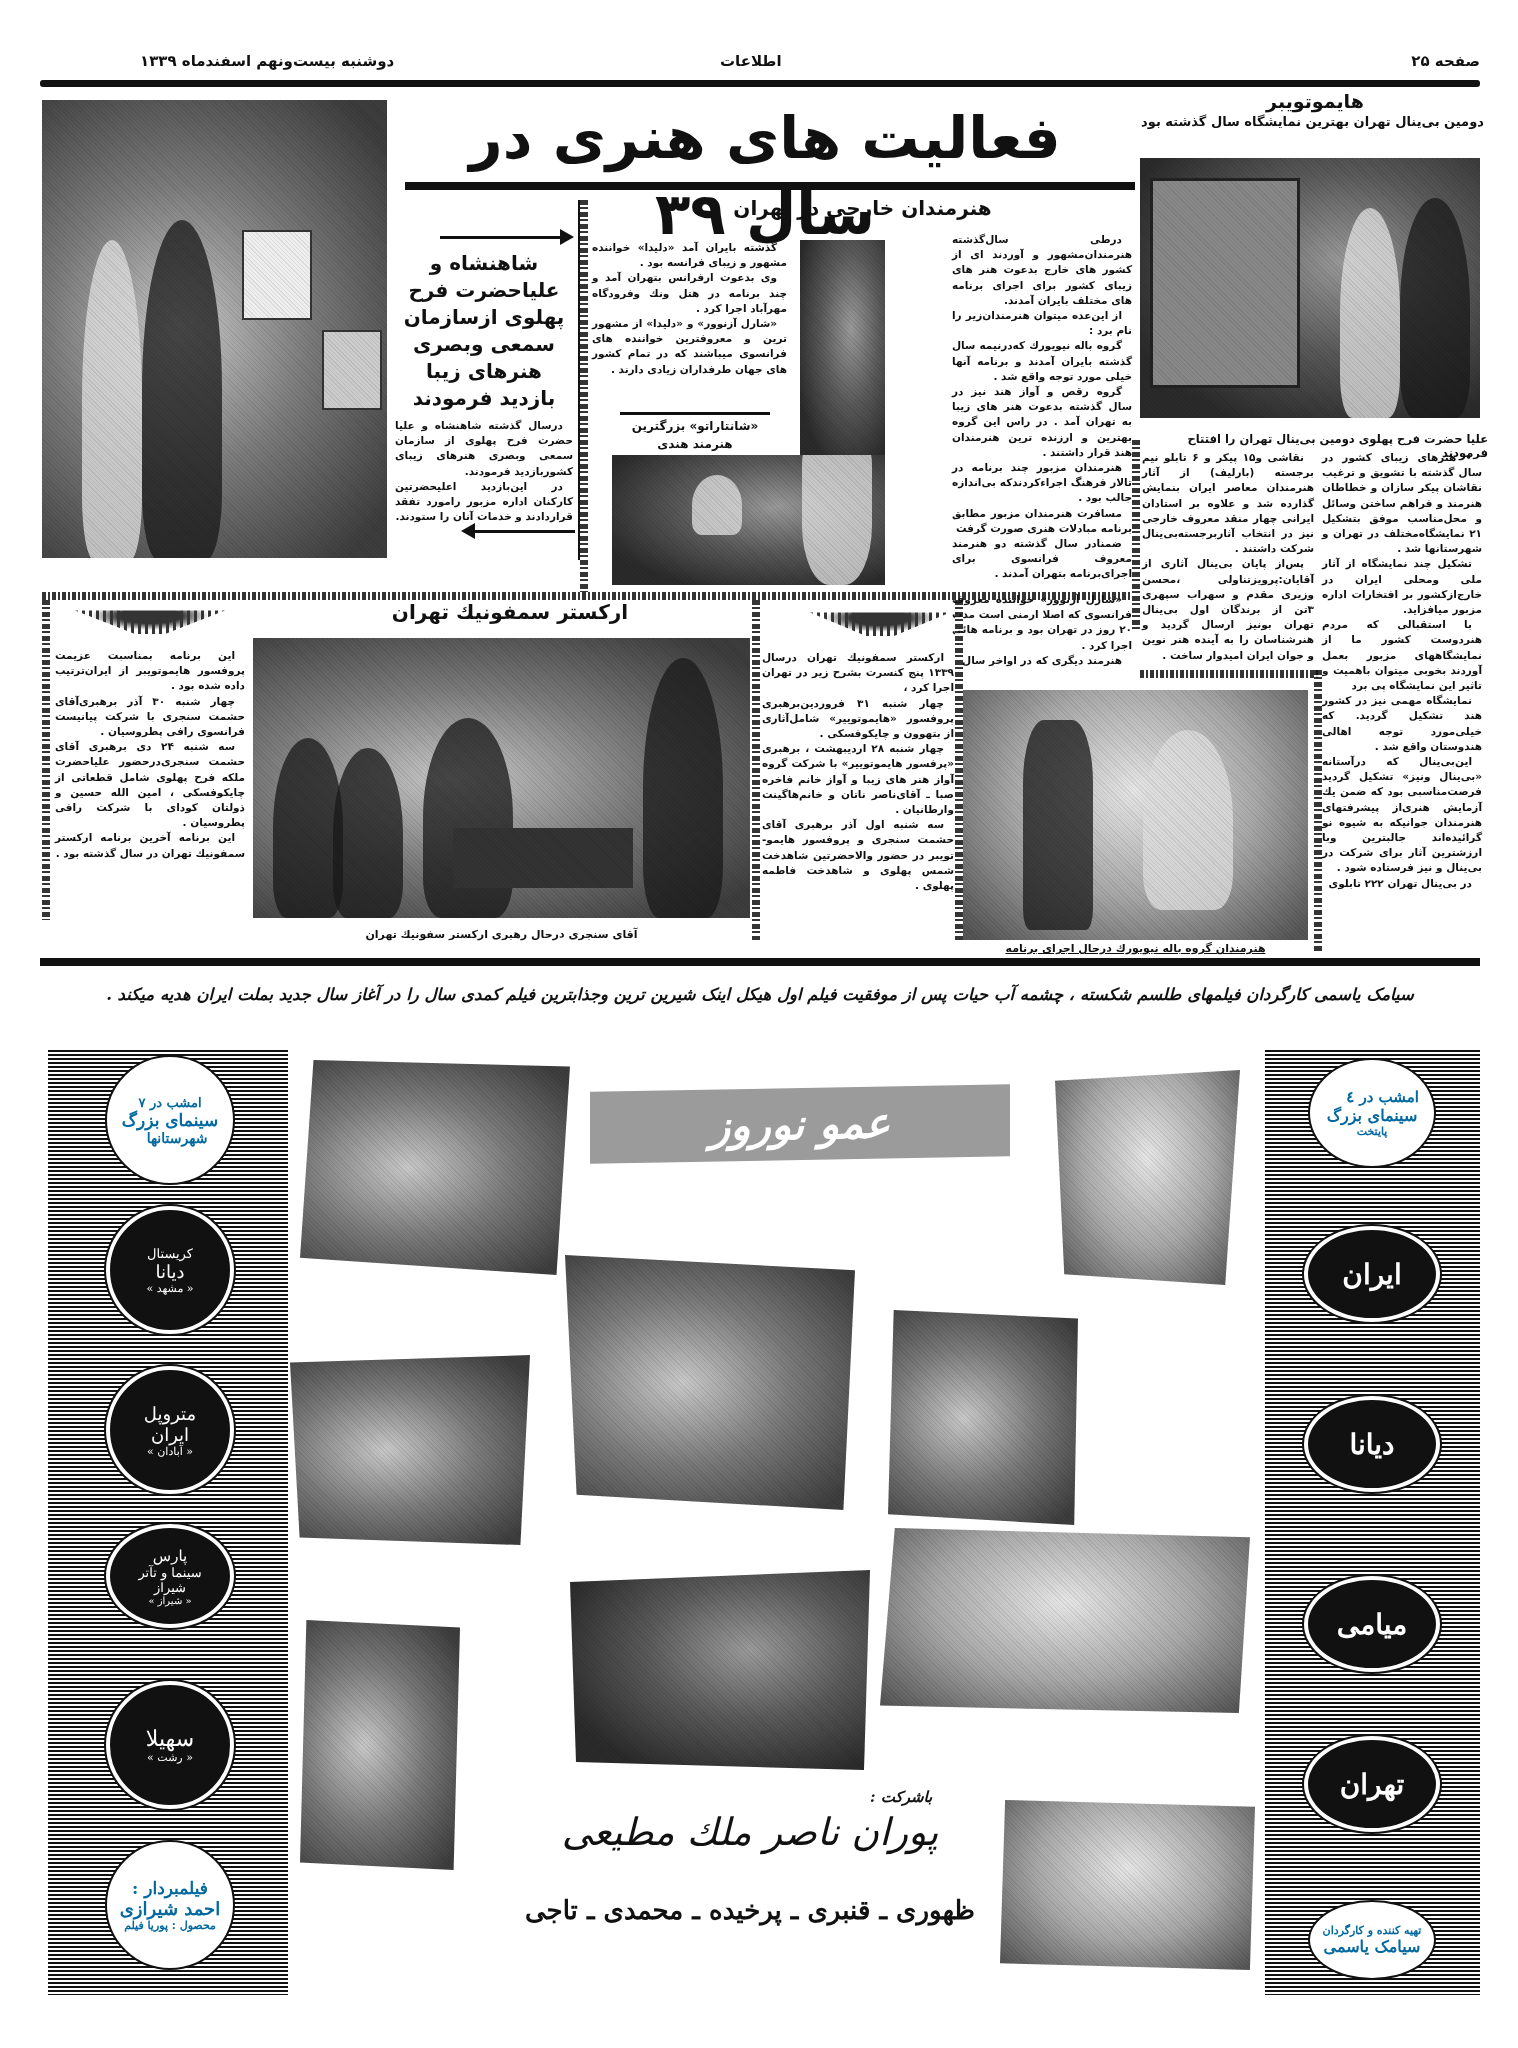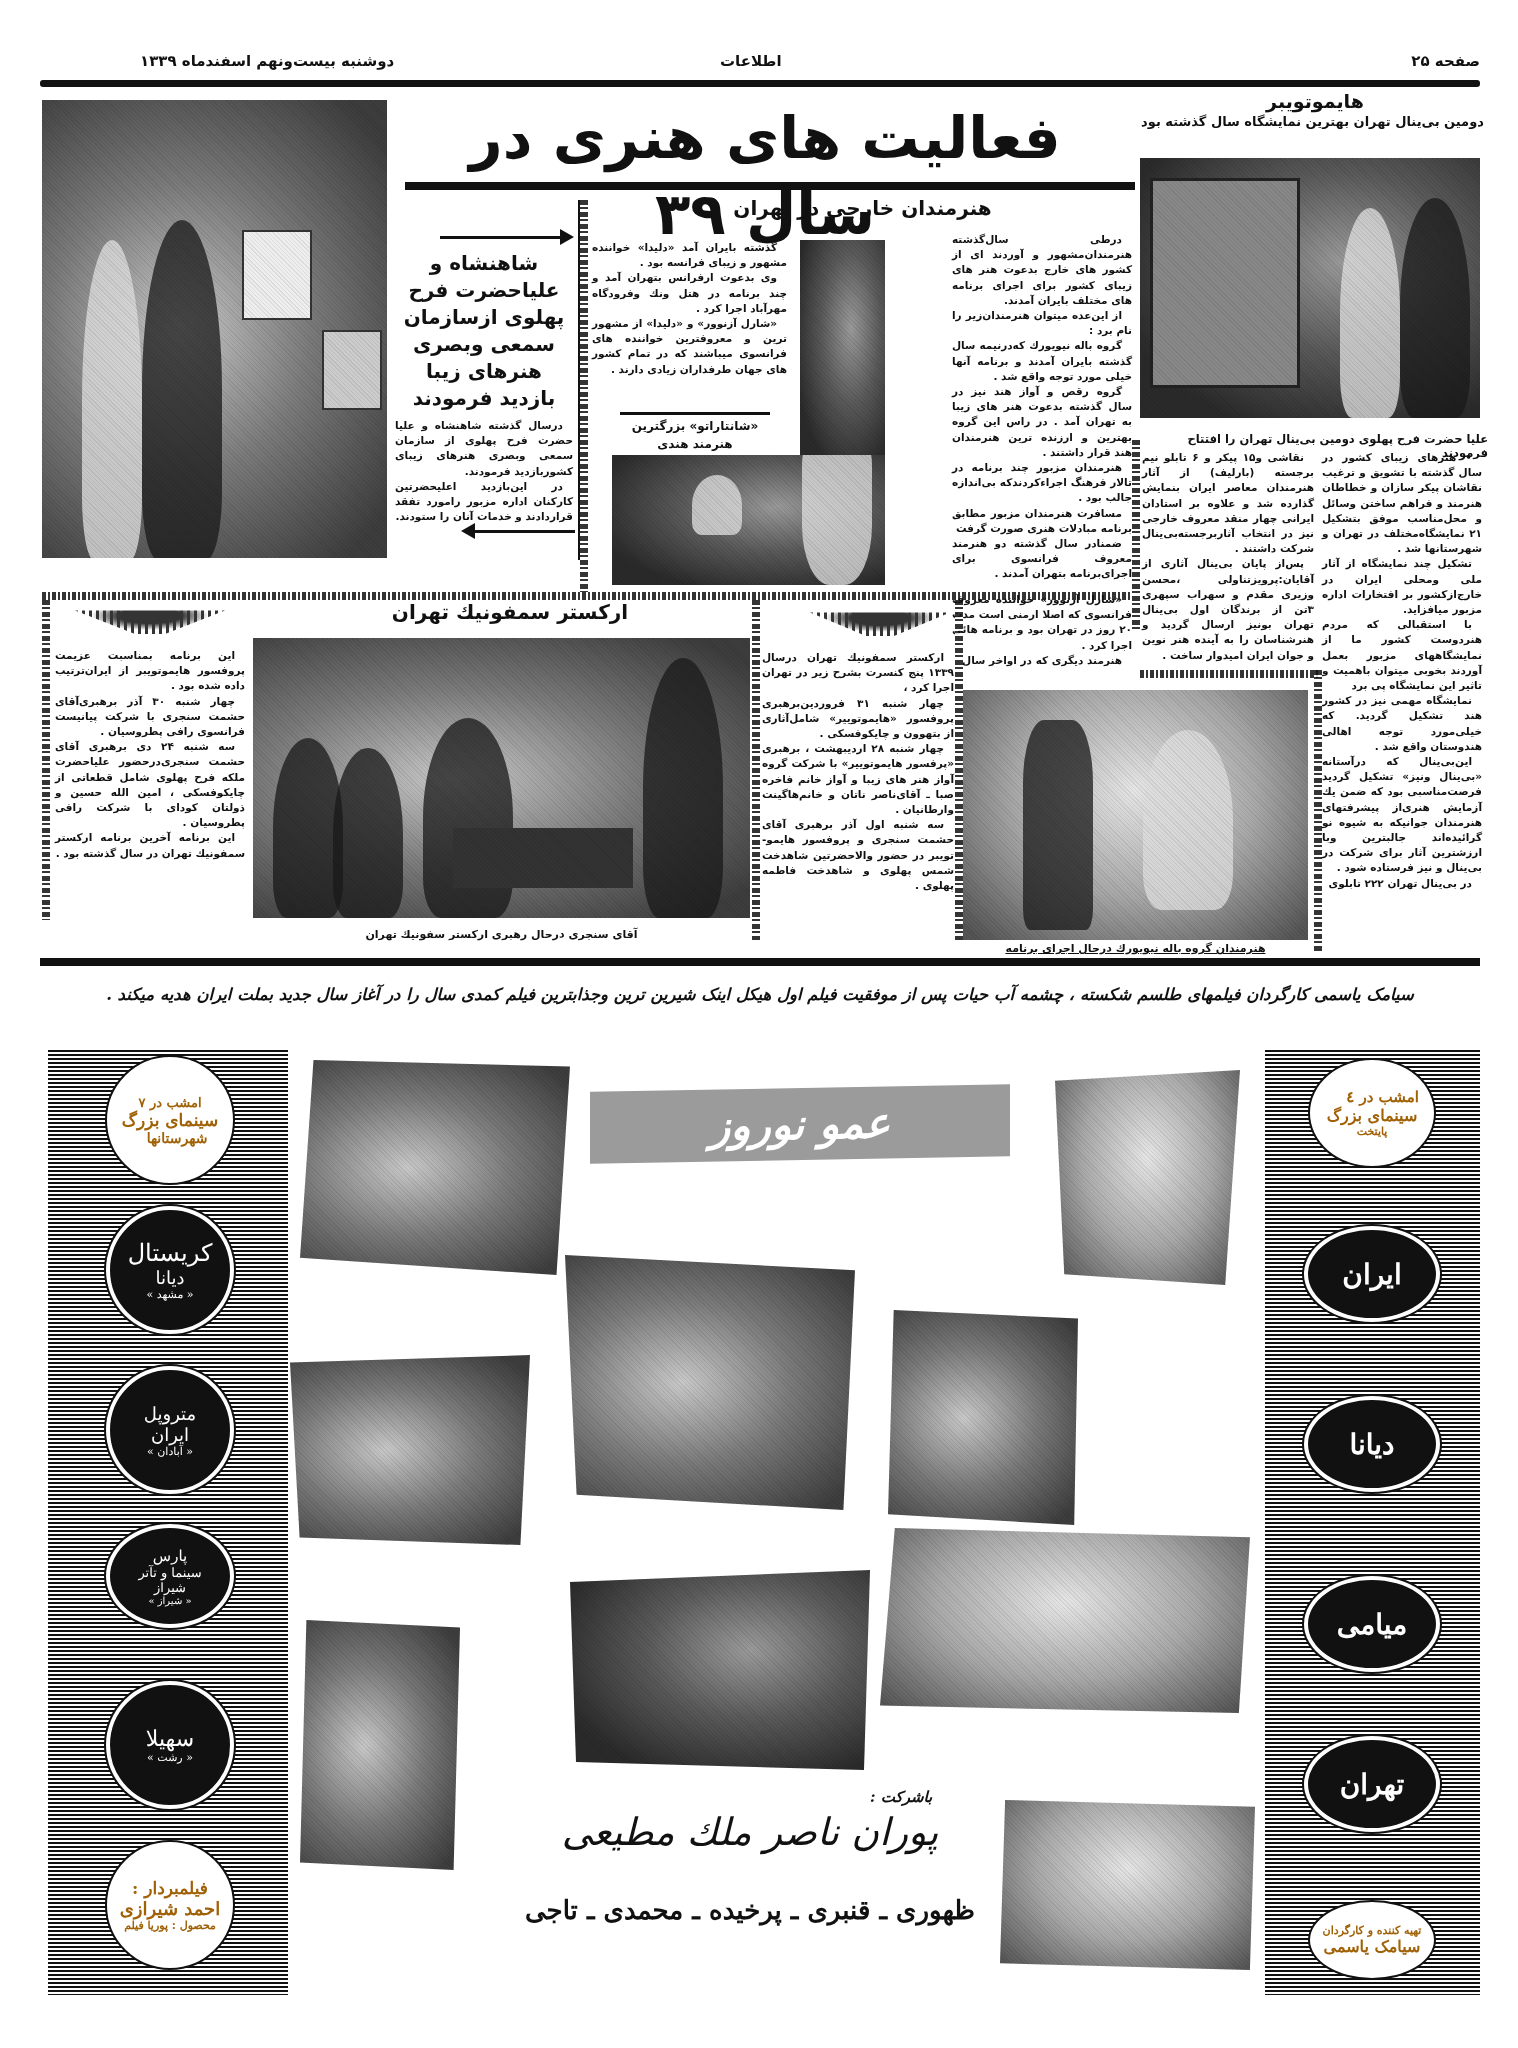--- a/index.html
+++ b/index.html
@@ -19,21 +19,21 @@
   .fig.l { background: #ddd; opacity: .8; }
   .vrule { position: absolute; width: 2px; background: #111; }
   .orn-h { position: absolute; height: 8px;
     background: repeating-linear-gradient(90deg, #111 0 4px, #fff 4px 6px, #111 6px 8px, #fff 8px 10px); opacity: .85; }
   .orn-v { position: absolute; width: 8px;
     background: repeating-linear-gradient(180deg, #111 0 5px, #fff 5px 7px, #111 7px 9px, #fff 9px 12px); opacity: .85; }
   .stripes { position: absolute;
     background: repeating-linear-gradient(180deg, #111 0 2px, #fff 2px 4px); }
   .circle { position: absolute; border-radius: 50%; display: flex; flex-direction: column;
     align-items: center; justify-content: center; text-align: center; border: 2px solid #111; }
-  .circle.white { background: #fff; color: #a16207; }
+  .circle.white { background: #fff; color: #0369a1; }
   .circle.black { background: #111; color: #fff; box-shadow: 0 0 0 4px #fff, 0 0 0 6px #111; }
   .serif { font-family: "DejaVu Serif", serif; }
   .headline { font-family: "DejaVu Sans", sans-serif; font-weight: 900; }
   .caption { position: absolute; font-size: 11px; font-weight: bold; text-align: center; }
   .arrow { position: absolute; height: 3px; background: #111; }
   .arrow::before { content: ""; position: absolute; top: -7px; border: 8px solid transparent; }
   .arrow.right::before { right: -14px; border-left: 14px solid #111; border-right: none; }
   .arrow.left::before { left: -14px; border-right: 14px solid #111; border-left: none; }
   .ornament { position: absolute; height: 26px;
     background: radial-gradient(ellipse at 50% 30%, #111 0 30%, transparent 55%),
@@ -161,21 +161,21 @@
 
 <div class="abs serif" style="left:40px;top:985px;width:1440px;text-align:center;font-size:16.5px;font-style:italic;font-weight:bold;white-space:nowrap;">سیامک یاسمی کارگردان فیلمهای طلسم شکسته ، چشمه آب حیات پس از موفقیت فیلم اول هیکل اینک شیرین ترین وجذابترین فیلم کمدی سال را در آغاز سال جدید بملت ایران هدیه میکند .</div>
 
 <div class="stripes" style="left:48px;top:1050px;width:240px;height:945px;"></div>
 <div class="circle white serif" style="left:105px;top:1055px;width:130px;height:130px;font-weight:bold;">
   <div style="font-size:13px;">امشب در ۷</div>
   <div style="font-size:17px;">سینمای بزرگ</div>
   <div style="font-size:14px;padding-left:14px;">شهرستانها</div>
 </div>
 <div class="circle black serif" style="left:110px;top:1210px;width:120px;height:120px;">
-  <div style="font-size:24px;">کریستال</div>
+  <div style="font-size:13px;">کریستال</div>
   <div style="font-size:18px;">دیانا</div>
   <div style="font-size:11px;">« مشهد »</div>
 </div>
 <div class="circle black serif" style="left:110px;top:1370px;width:120px;height:120px;">
   <div style="font-size:18px;">متروپل</div>
   <div style="font-size:18px;">ایران</div>
   <div style="font-size:11px;">« آبادان »</div>
 </div>
 <div class="circle black serif" style="left:110px;top:1528px;width:120px;height:96px;">
   <div style="font-size:15px;">پارس</div>

